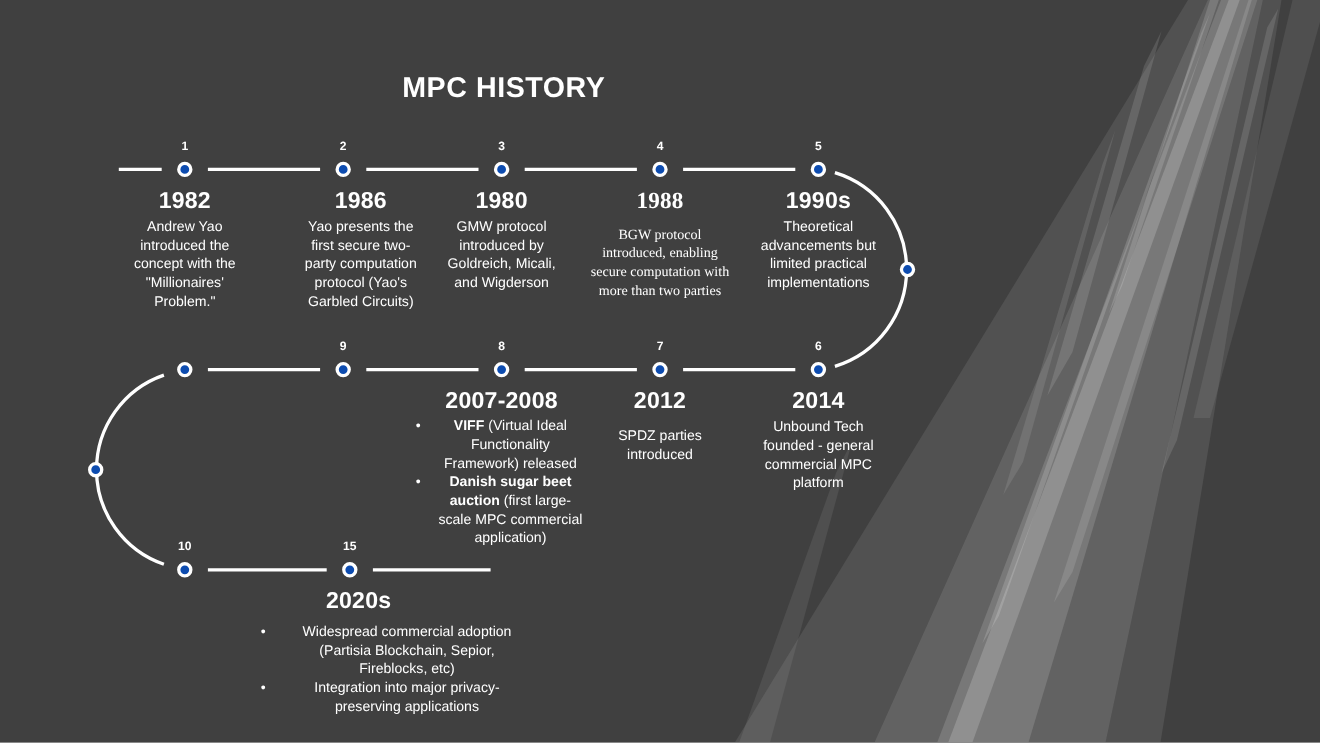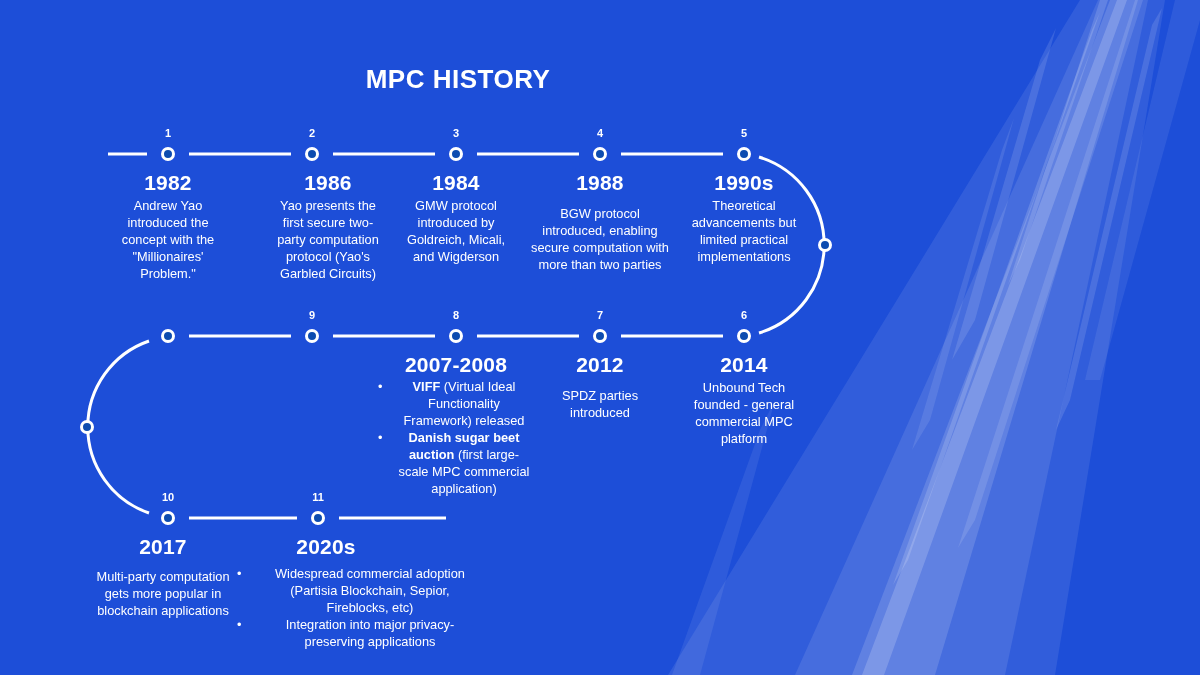--- a/index.html
+++ b/index.html
@@ -1,19 +1,19 @@
 <!DOCTYPE html>
 <html><head>
 <meta charset="utf-8">
 <style>
   html,body{margin:0;padding:0;}
   .canvas{
     position:relative;
     width:1200px;height:675px;
-    background:#1d4ed8;
+    background:#404040;
     overflow:hidden;
     font-family:"Liberation Sans", sans-serif;
     color:#ffffff;
   }
   .beam-svg, .timeline-svg{
     position:absolute;left:0;top:0;width:1200px;height:675px;
   }
   .page-title{
     position:absolute;left:258px;top:64px;width:400px;
     text-align:center;font-size:26px;font-weight:700;letter-spacing:.5px;
@@ -105,46 +105,46 @@
   <div class="num" style="left:143px;top:127px;">1</div>
   <div class="num" style="left:287px;top:127px;">2</div>
   <div class="num" style="left:431px;top:127px;">3</div>
   <div class="num" style="left:575px;top:127px;">4</div>
   <div class="num" style="left:719px;top:127px;">5</div>
   <div class="num" style="left:719px;top:309px;">6</div>
   <div class="num" style="left:575px;top:309px;">7</div>
   <div class="num" style="left:431px;top:309px;">8</div>
   <div class="num" style="left:287px;top:309px;">9</div>
   <div class="num" style="left:143px;top:491px;">10</div>
-  <div class="num" style="left:293px;top:491px;">11</div>
+  <div class="num" style="left:293px;top:491px;">15</div>
 
   <div class="tl-item" style="left:93px;top:173px;width:150px;">
     <div class="year">1982</div>
     <div class="body">Andrew Yao
 introduced the
 concept with the
 "Millionaires'
 Problem."</div>
   </div>
   <div class="tl-item" style="left:248px;top:173px;width:160px;">
     <div class="year">1986</div>
     <div class="body">Yao presents the
 first secure two-
 party computation
 protocol (Yao's
 Garbled Circuits)</div>
   </div>
   <div class="tl-item" style="left:381px;top:173px;width:150px;">
-    <div class="year">1984</div>
+    <div class="year">1980</div>
     <div class="body">GMW protocol
 introduced by
 Goldreich, Micali,
 and Wigderson</div>
   </div>
-  <div class="tl-item gap-lg" style="left:512px;top:173px;width:176px;">
+  <div class="tl-item gap-lg" style="left:512px;top:173px;width:176px;font-family:Liberation Serif, serif;">
     <div class="year">1988</div>
     <div class="body">BGW protocol
 introduced, enabling
 secure computation with
 more than two parties</div>
   </div>
   <div class="tl-item" style="left:664px;top:173px;width:160px;">
     <div class="year">1990s</div>
     <div class="body">Theoretical
 advancements but
@@ -176,26 +176,20 @@
       <div class="bullet">
         <span class="dot">•</span>
         <span class="btext"><b>Danish sugar beet
 auction</b><span> (first large-
 scale MPC commercial
 application)</span></span>
       </div>
     </div>
   </div>
 
-  <div class="tl-item row3" style="left:70px;top:537px;width:186px;">
-    <div class="year">2017</div>
-    <div class="body">Multi-party computation
-gets more popular in
-blockchain applications</div>
-  </div>
   <div class="tl-item" style="left:276px;top:537px;width:100px;">
     <div class="year">2020s</div>
   </div>
   <div class="tl-item" style="left:237px;top:565px;width:250px;">
     <div class="bullets no-top">
       <div class="bullet">
         <span class="dot">•</span>
         <span class="btext"><b></b><span>Widespread commercial adoption
 (Partisia Blockchain, Sepior,
 Fireblocks, etc)</span></span>

